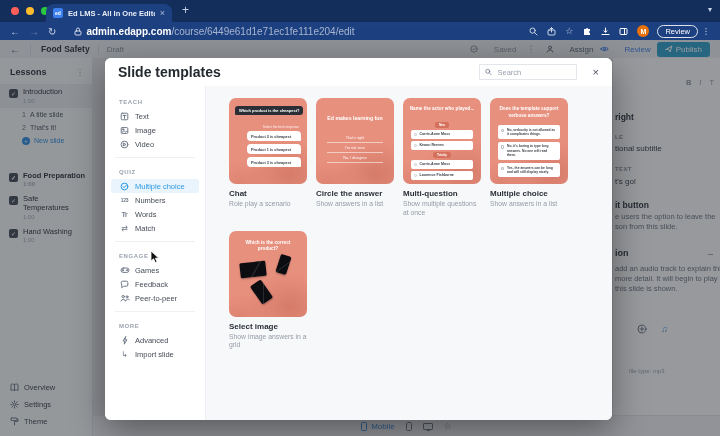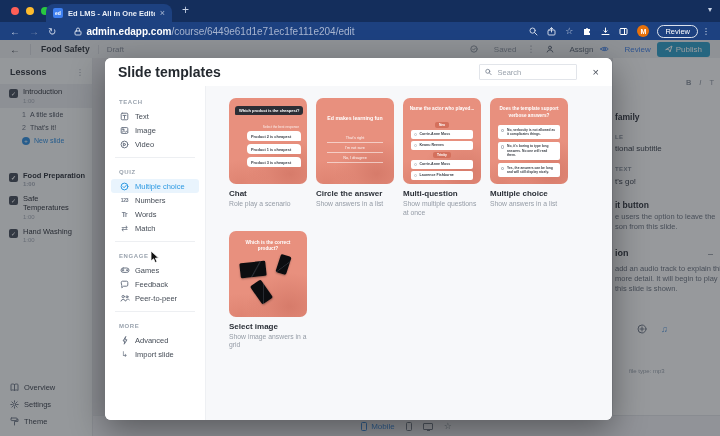--- a/index.html
+++ b/index.html
@@ -333,21 +333,21 @@
         </div>
       </div>
     </div>
 
     <div class="inspector">
       <div class="fmtrow">
         <span style="font-weight:bold">B</span>
         <span style="font-style:italic">I</span>
         <span>T</span>
       </div>
-      <span class="frag h" style="top:54px">family</span>
+      <span class="frag h" style="top:54px">right</span>
       <span class="frag cap" style="top:76px">LE</span>
       <span class="frag val" style="top:86px">tional subtitle</span>
       <span class="frag cap" style="top:108px">TEXT</span>
       <span class="frag val" style="top:119px">t's go!</span>
       <span class="frag h" style="top:142px">it button</span>
       <span class="frag body" style="top:154px">e users the option to leave the</span>
       <span class="frag body" style="top:164px">son from this slide.</span>
       <span class="frag h" style="top:190px;font-size:9px">ion</span>
       <span class="collapse">–</span>
       <span class="frag body" style="top:206px">add an audio track to explain this</span>

